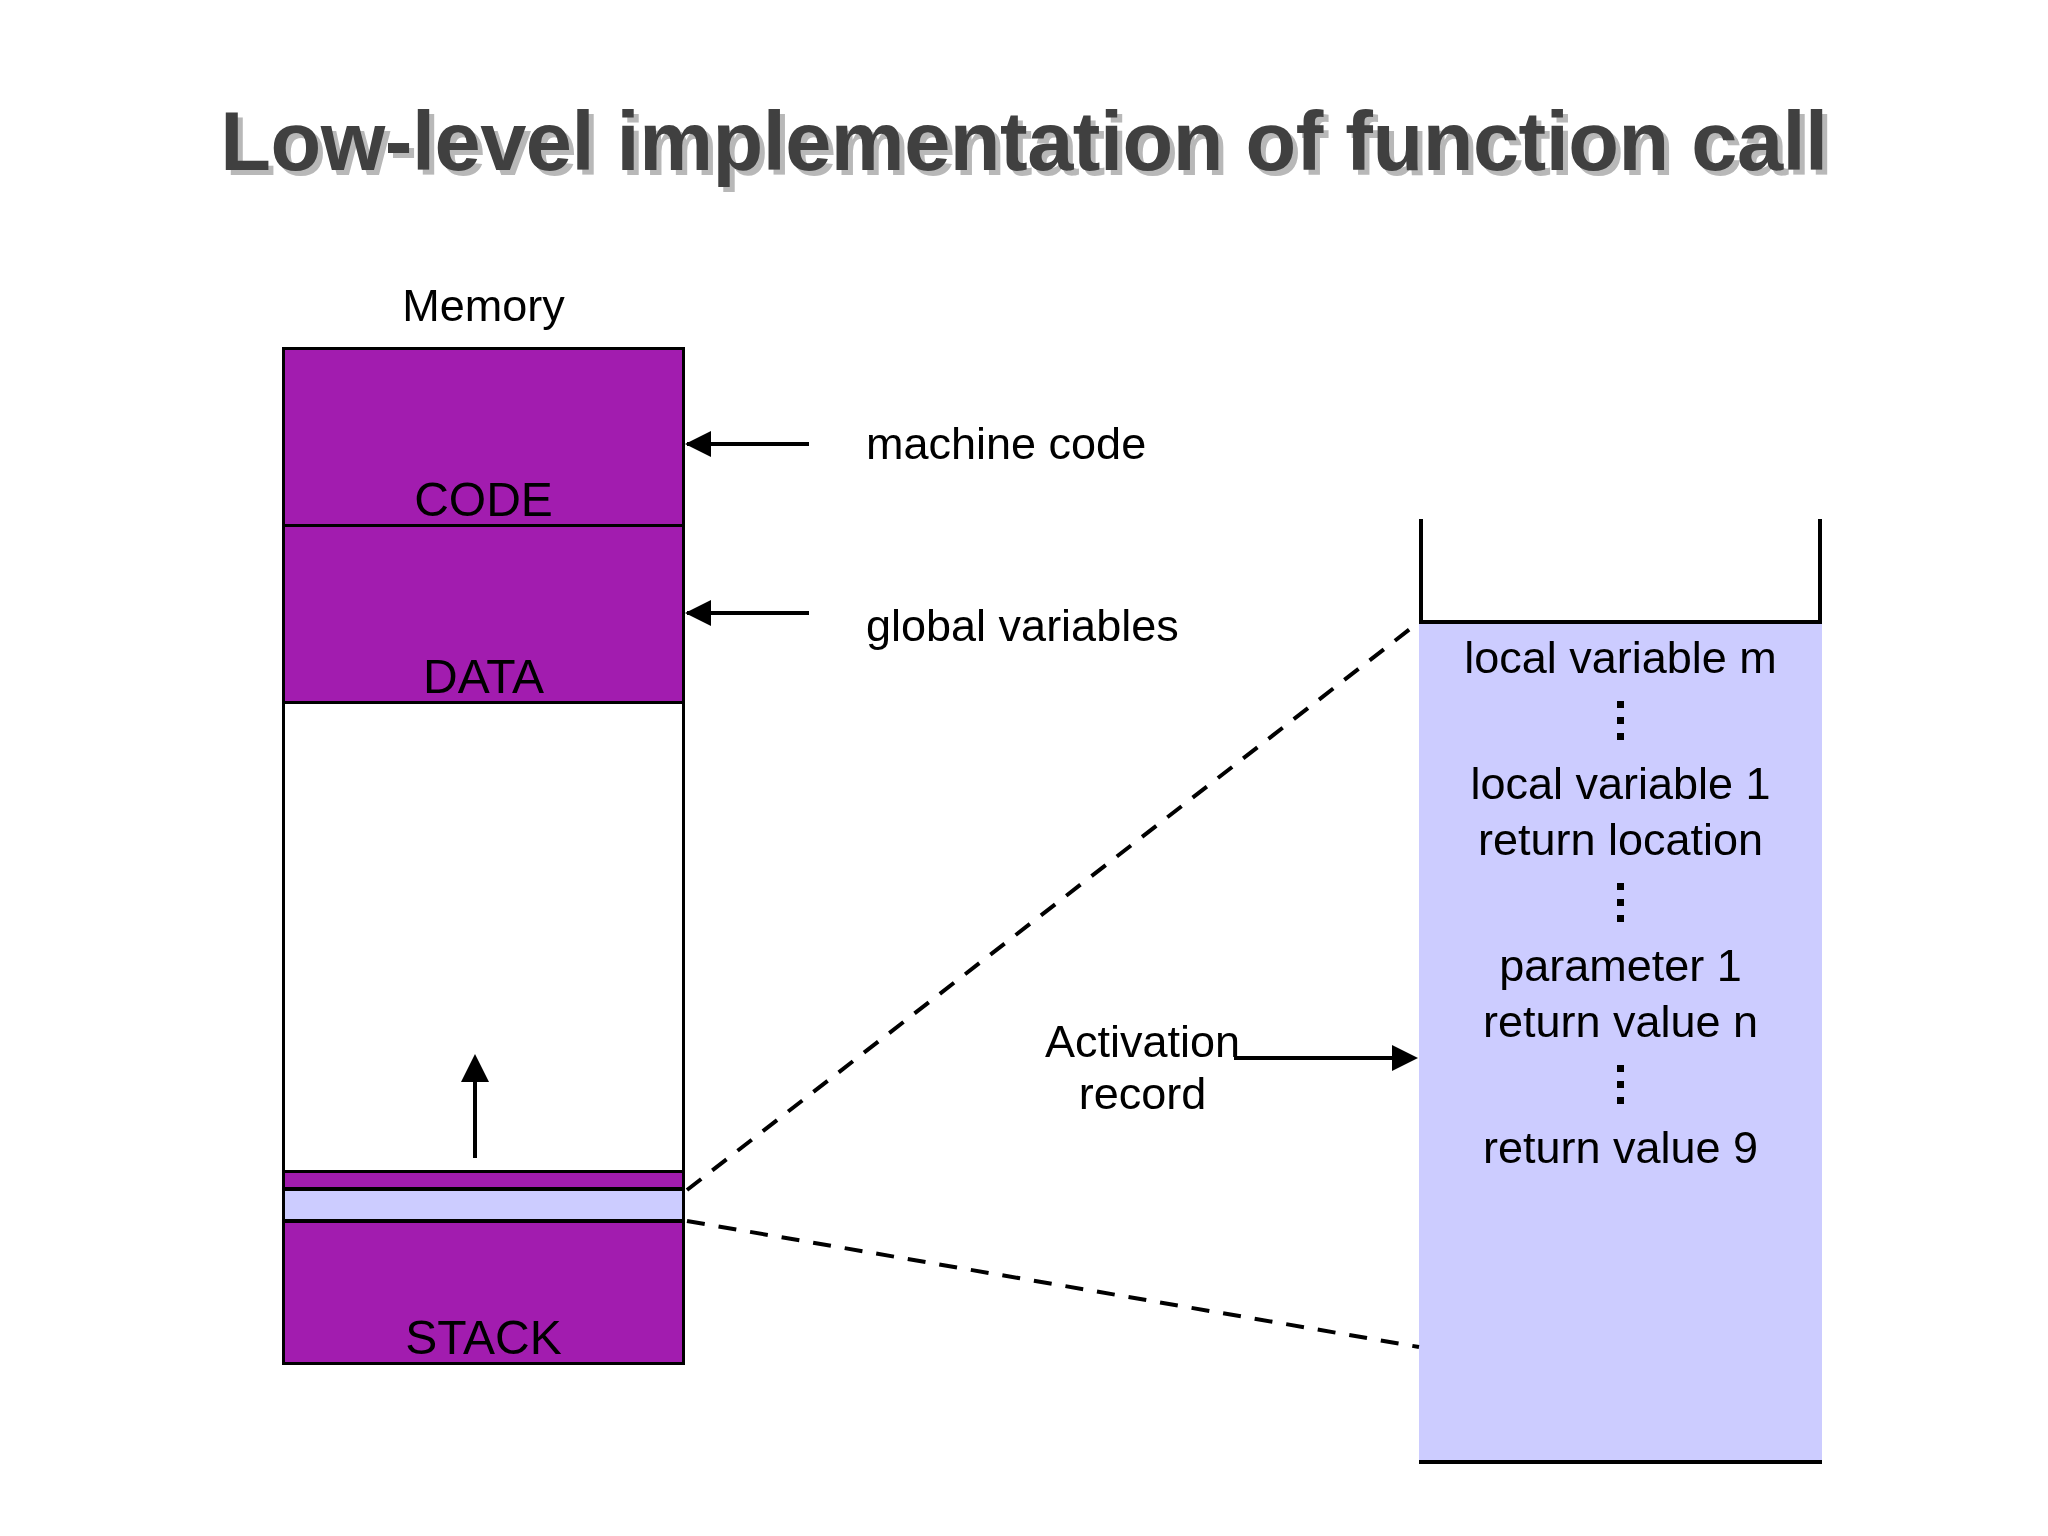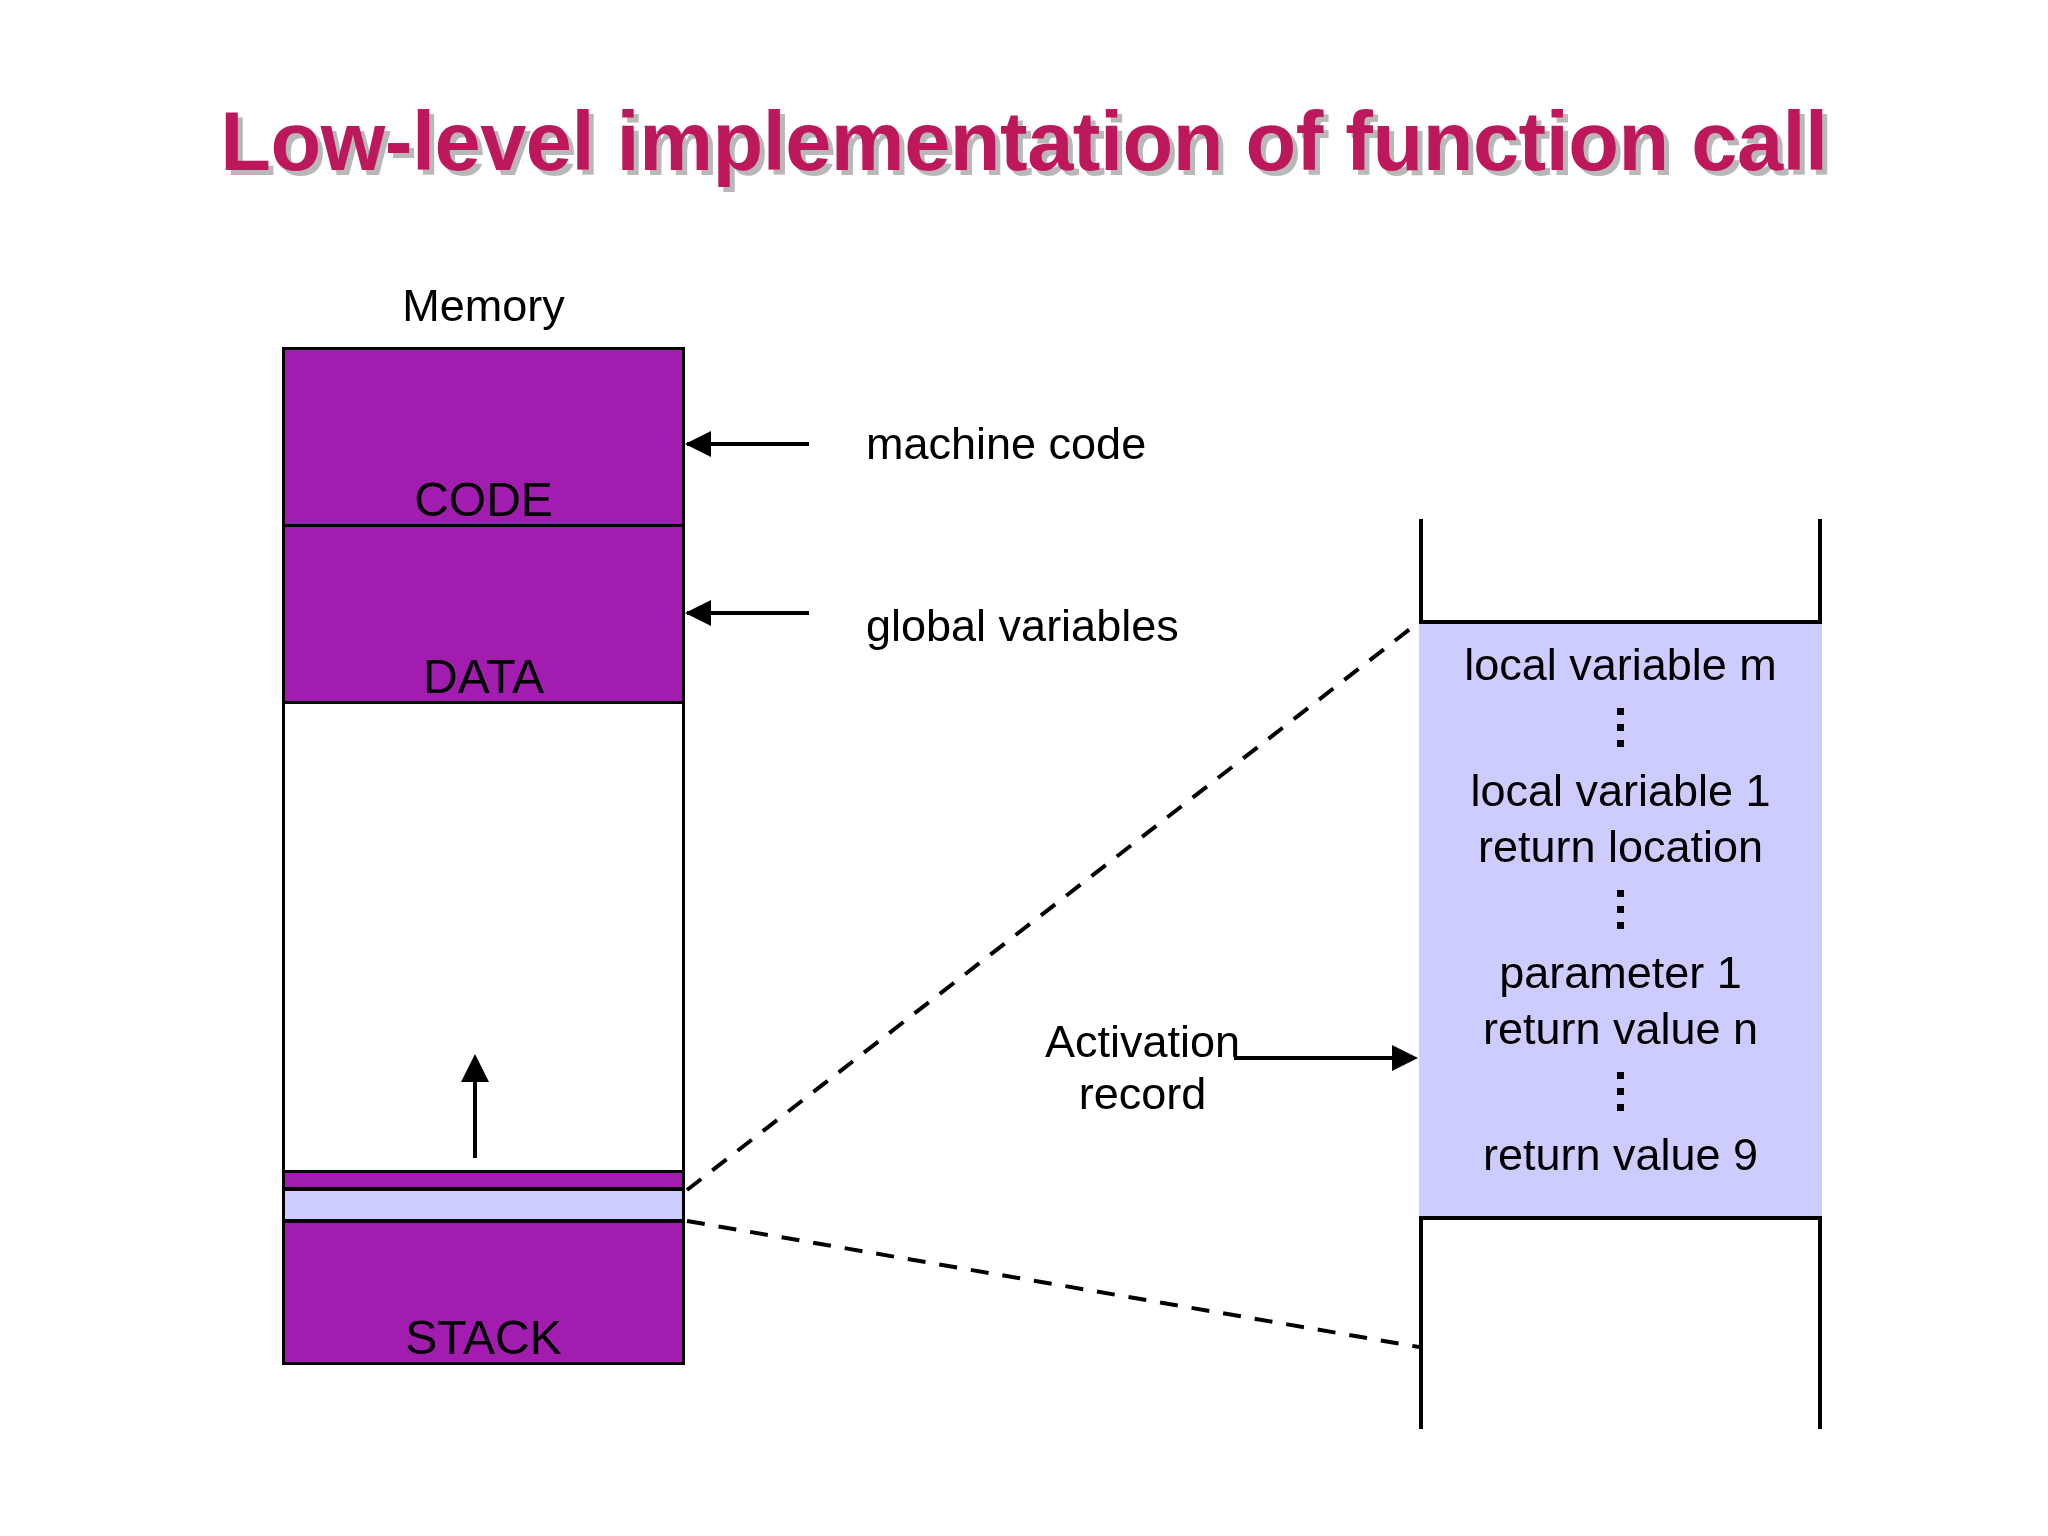--- a/index.html
+++ b/index.html
@@ -20,21 +20,21 @@
   #slide-title {
     position: absolute;
     left: 0;
     top: 100px;
     width: 2048px;
     text-align: center;
     font-size: 83px;
     font-weight: 700;
     line-height: 1.0;
     letter-spacing: -0.5px;
-    color: #be185d;
+    color: #404040;
     text-shadow: 5px 5px 0px #b8b8b8;
     white-space: nowrap;
   }
 
   
   #memory-label {
     position: absolute;
     left: 282px;
     top: 283px;
     width: 403px;
@@ -125,30 +125,30 @@
     height: 910px;
   }
   #ar-line-left  { left: 1419px; }
   #ar-line-right { left: 1818px; }
 
   #ar-box {
     position: absolute;
     left: 1419px;
     top: 620px;
     width: 403px;
-    height: 600px;
+    height: 844px;
     box-sizing: border-box;
     background: #CCCCFF;
     border-top: 4px solid #000000;
     border-bottom: 4px solid #000000;
     display: flex;
     flex-direction: column;
     align-items: center;
     justify-content: flex-start;
-    padding-top: 12px;
+    padding-top: 5px;
   }
   .ar-row {
     font-size: 45px;
     line-height: 1.0;
     text-align: center;
     white-space: nowrap;
     margin: 0;
     height: 56px;
     display: flex;
     align-items: center;

